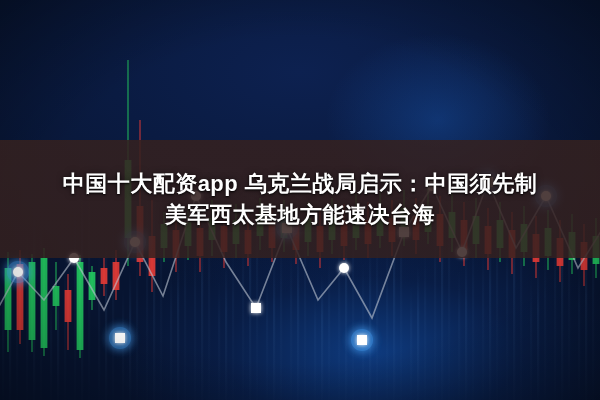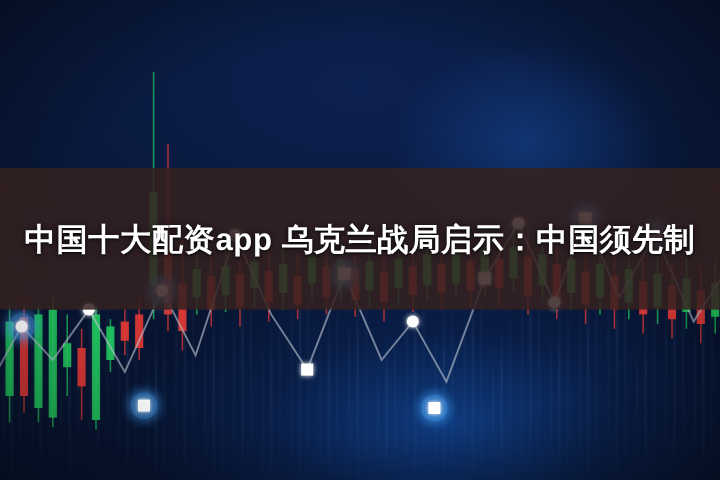--- a/index.html
+++ b/index.html
@@ -79,21 +79,21 @@
     display: flex;
     flex-direction: column;
     align-items: center;
     justify-content: center;
     gap: 2px;
     z-index: 40;
     pointer-events: none;
   }
   .headline-line {
     color: #ffffff;
-    font-size: 26px;
+    font-size: 22px;
     font-weight: bold;
     letter-spacing: 0.5px;
     line-height: 1.32;
     white-space: nowrap;
     text-shadow:
       0 1px 2px rgba(0,0,0,0.85),
       0 0 6px rgba(0,0,0,0.55);
   }
 </style>
 </head>
@@ -341,15 +341,16 @@
       </g>
   </svg>
 
   <div class="bg-vignette"></div>
 
   <div class="title-band"></div>
   <div class="title-band-inner"></div>
 
   <div class="headline">
     <div class="headline-line">中国十大配资app 乌克兰战局启示：中国须先制</div>
+    <div class="headline-line">美军西太基地方能速决台海</div>
   </div>
 
 </div>
 
 </body></html>

